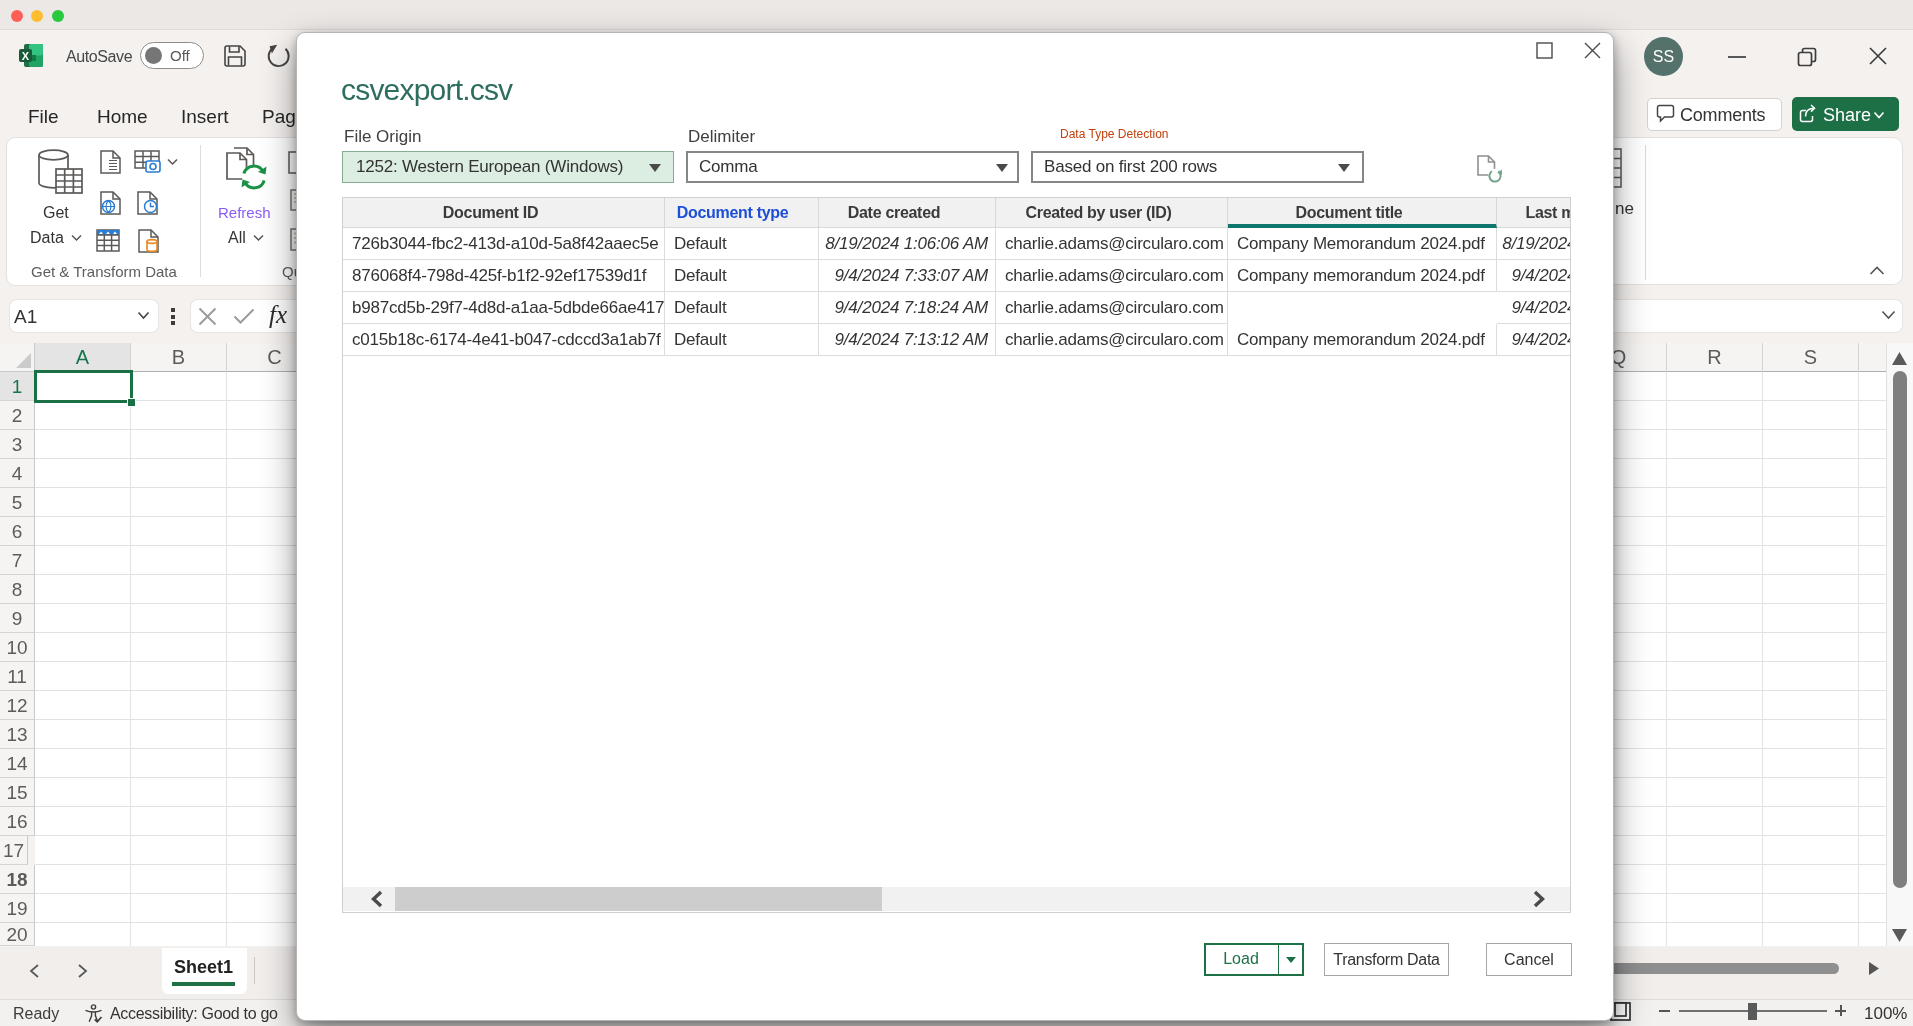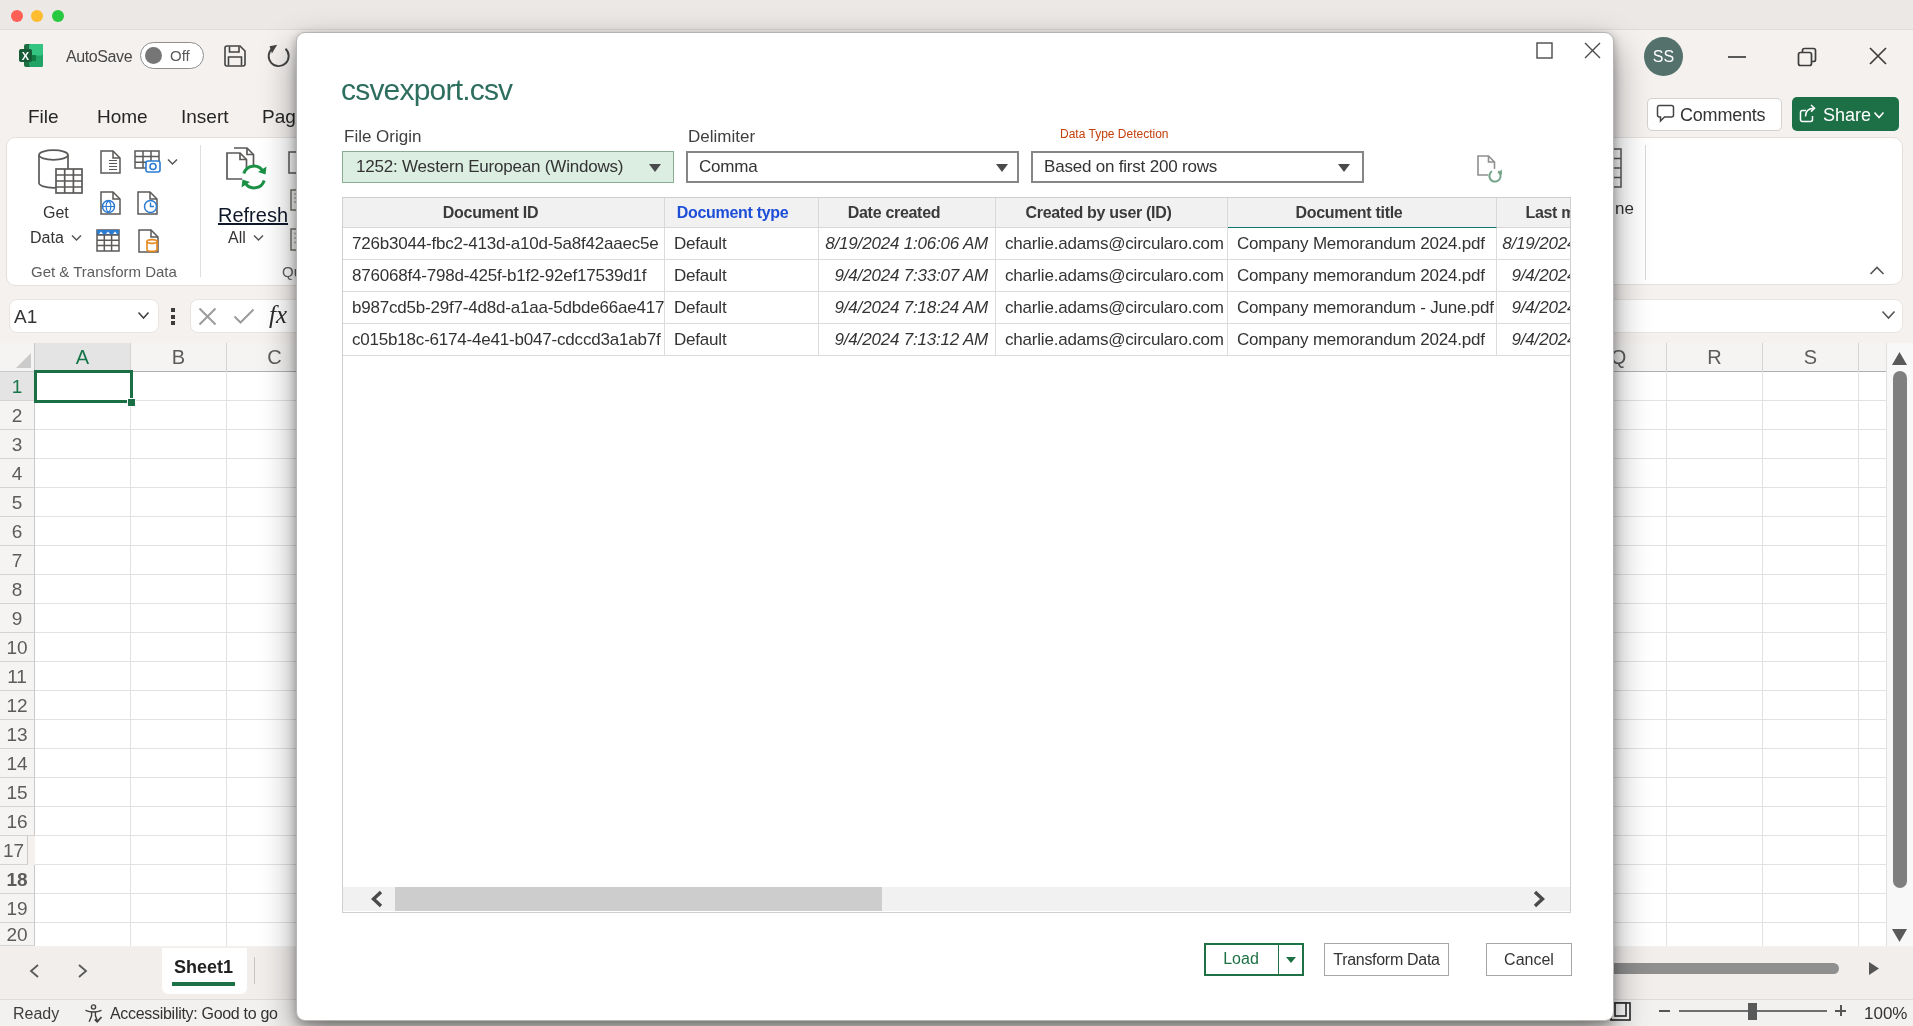--- a/index.html
+++ b/index.html
@@ -122,21 +122,21 @@
 <path d="M8 1 h13 l6.5 6.5 v19.5 h-6" fill="#fff"></path>
 <path d="M21 1 v6.5 h6.5"></path>
 <path d="M1 6 h13 l6.5 6.5 v19.5 h-19.5 z" fill="#fff"></path>
 <path d="M14 6 v6.5 h6.5"></path>
 <circle cx="28" cy="30" r="12" fill="#fff" stroke="none"></circle>
 <path d="M17.8 26.5 A10.5 10.5 0 0 1 37 24.5" stroke="#1a9144" stroke-width="3"></path>
 <path d="M38.2 33.5 A10.5 10.5 0 0 1 19 35.5" stroke="#1a9144" stroke-width="3"></path>
 <path d="M40.5 19.5 l-1 8 -7.5 -2.6 z" fill="#1a9144" stroke="none"></path>
 <path d="M15.5 40.5 l1 -8 7.5 2.6 z" fill="#1a9144" stroke="none"></path>
 </svg>
-<div class="a" style="left:218px;top:204px;font-size:20px;color:#0f172a;text-decoration:underline;">Refresh</div>
+<div class="a" style="left:218px;top:204px;font-size:15px;color:#8b5cf6;">Refresh</div>
 <div class="a" style="left:228px;top:229px;font-size:16px;color:#333;">All</div>
 <svg class="a" style="left:253px;top:234px;" width="11" height="8" viewBox="0 0 11 8" stroke="#555" stroke-width="1.5" fill="none">
     <path d="M1 1.5 L5.5 6 L10 1.5"></path>
   </svg>
 <div class="a" style="left:282px;top:263px;font-size:15px;color:#5f5d5b;">Queri</div>
 <svg class="a" style="left:288px;top:151px;" width="20" height="23" viewBox="0 0 20 23" fill="none" stroke="#5c5a58" stroke-width="1.5">
 <path d="M1 1 h12 l6 6 v15 h-18 z" fill="#fff"></path>
   </svg>
 <svg class="a" style="left:290px;top:189px;" width="20" height="22" viewBox="0 0 20 22" fill="none" stroke="#77756f" stroke-width="1.5">
 <rect x="1" y="1" width="18" height="20" fill="#fbfbfb"></rect>
@@ -296,39 +296,38 @@
       <path d="M11.5 1 v6 h6"></path>
 <circle cx="18" cy="21" r="7.2" fill="#fff" stroke="none"></circle>
 <circle cx="18" cy="21" r="5.6" stroke="#74a389" stroke-width="2" stroke-dasharray="28 7.2" transform="rotate(-55 18 21)"></circle>
 <path d="M24.8 14.5 l.2 5 -4.6 -1.6 z" fill="#74a389" stroke="none"></path>
 </svg>
 <div class="a" style="left:45px;top:164px;width:1229px;height:716px;border:1px solid #cfcfcf;background:#fff;overflow:hidden;">
 <div class="a" style="left:0px;top:0;width:322px;height:30px;background:#f1f1f1;border-right:1px solid #d8d8d8;border-bottom:1px solid #d8d8d8;padding-right:26px;font-weight:bold;font-size:16px;letter-spacing:-0.3px;color:#3a3a3a;text-align:center;line-height:29px;white-space:nowrap;">Document ID</div>
 <div class="a" style="left:322px;top:0;width:154px;height:30px;background:#f1f1f1;border-right:1px solid #d8d8d8;border-bottom:1px solid #d8d8d8;padding-right:18px;font-weight:bold;font-size:16px;letter-spacing:-0.3px;color:#1d4ed8;text-align:center;line-height:29px;white-space:nowrap;">Document type</div>
 <div class="a" style="left:476px;top:0;width:177px;height:30px;background:#f1f1f1;border-right:1px solid #d8d8d8;border-bottom:1px solid #d8d8d8;padding-right:26px;font-weight:bold;font-size:16px;letter-spacing:-0.3px;color:#3a3a3a;text-align:center;line-height:29px;white-space:nowrap;">Date created</div>
 <div class="a" style="left:653px;top:0;width:232px;height:30px;background:#f1f1f1;border-right:1px solid #d8d8d8;border-bottom:1px solid #d8d8d8;padding-right:26px;font-weight:bold;font-size:16px;letter-spacing:-0.3px;color:#3a3a3a;text-align:center;line-height:29px;white-space:nowrap;">Created by user (ID)</div>
-<div class="a" style="left:885px;top:0;width:269px;height:30px;background:#f1f1f1;border-right:1px solid #d8d8d8;border-bottom:1px solid #0f766e;padding-right:26px;font-weight:bold;font-size:16px;letter-spacing:-0.3px;color:#3a3a3a;text-align:center;line-height:29px;white-space:nowrap;">Document title</div>
+<div class="a" style="left:885px;top:0;width:269px;height:30px;background:#f1f1f1;border-right:1px solid #d8d8d8;border-bottom:4px solid #0f766e;padding-right:26px;font-weight:bold;font-size:16px;letter-spacing:-0.3px;color:#3a3a3a;text-align:center;line-height:29px;white-space:nowrap;">Document title</div>
 <div class="a" style="left:1154px;top:0;width:174px;height:30px;background:#f1f1f1;border-bottom:1px solid #d8d8d8;padding-right:17px;font-weight:bold;font-size:16px;letter-spacing:-0.3px;color:#3a3a3a;text-align:center;line-height:29px;white-space:nowrap;">Last modified</div>
 <div class="a t17" style="left:0px;top:30px;width:322px;height:32px;border-right:1px solid #dcdcdc;border-bottom:1px solid #dcdcdc;line-height:31px;padding-left:9px;white-space:nowrap;overflow:visible;">726b3044-fbc2-413d-a10d-5a8f42aaec5e</div>
 <div class="a t17" style="left:322px;top:30px;width:154px;height:32px;border-right:1px solid #dcdcdc;border-bottom:1px solid #dcdcdc;line-height:31px;padding-left:9px;white-space:nowrap;overflow:visible;">Default</div>
 <div class="a t17" style="left:476px;top:30px;width:177px;height:32px;border-right:1px solid #dcdcdc;border-bottom:1px solid #dcdcdc;line-height:31px;padding-right:7px;text-align:right;font-style:italic;white-space:nowrap;overflow:visible;">8/19/2024 1:06:06 AM</div>
 <div class="a t17" style="left:653px;top:30px;width:232px;height:32px;border-right:1px solid #dcdcdc;border-bottom:1px solid #dcdcdc;line-height:31px;padding-left:9px;white-space:nowrap;overflow:visible;">charlie.adams@circularo.com</div>
 <div class="a t17" style="left:885px;top:30px;width:269px;height:32px;border-right:1px solid #dcdcdc;border-bottom:1px solid #dcdcdc;line-height:31px;padding-left:9px;white-space:nowrap;overflow:visible;">Company Memorandum 2024.pdf</div>
 <div class="a t17" style="left:1154px;top:30px;width:174px;height:32px;border-bottom:1px solid #dcdcdc;line-height:31px;padding-right:6px;text-align:right;font-style:italic;white-space:nowrap;overflow:visible;">8/19/2024 1:06:06 AM</div>
 <div class="a t17" style="left:0px;top:62px;width:322px;height:32px;border-right:1px solid #dcdcdc;border-bottom:1px solid #dcdcdc;line-height:31px;padding-left:9px;white-space:nowrap;overflow:visible;">876068f4-798d-425f-b1f2-92ef17539d1f</div>
 <div class="a t17" style="left:322px;top:62px;width:154px;height:32px;border-right:1px solid #dcdcdc;border-bottom:1px solid #dcdcdc;line-height:31px;padding-left:9px;white-space:nowrap;overflow:visible;">Default</div>
 <div class="a t17" style="left:476px;top:62px;width:177px;height:32px;border-right:1px solid #dcdcdc;border-bottom:1px solid #dcdcdc;line-height:31px;padding-right:7px;text-align:right;font-style:italic;white-space:nowrap;overflow:visible;">9/4/2024 7:33:07 AM</div>
 <div class="a t17" style="left:653px;top:62px;width:232px;height:32px;border-right:1px solid #dcdcdc;border-bottom:1px solid #dcdcdc;line-height:31px;padding-left:9px;white-space:nowrap;overflow:visible;">charlie.adams@circularo.com</div>
 <div class="a t17" style="left:885px;top:62px;width:269px;height:32px;border-right:1px solid #dcdcdc;border-bottom:1px solid #dcdcdc;line-height:31px;padding-left:9px;white-space:nowrap;overflow:visible;">Company memorandum 2024.pdf</div>
 <div class="a t17" style="left:1154px;top:62px;width:174px;height:32px;border-bottom:1px solid #dcdcdc;line-height:31px;padding-right:6px;text-align:right;font-style:italic;white-space:nowrap;overflow:visible;">9/4/2024 7:33:07 AM</div>
 <div class="a t17" style="left:0px;top:94px;width:322px;height:32px;border-right:1px solid #dcdcdc;border-bottom:1px solid #dcdcdc;line-height:31px;padding-left:9px;white-space:nowrap;overflow:visible;">b987cd5b-29f7-4d8d-a1aa-5dbde66ae417</div>
 <div class="a t17" style="left:322px;top:94px;width:154px;height:32px;border-right:1px solid #dcdcdc;border-bottom:1px solid #dcdcdc;line-height:31px;padding-left:9px;white-space:nowrap;overflow:visible;">Default</div>
 <div class="a t17" style="left:476px;top:94px;width:177px;height:32px;border-right:1px solid #dcdcdc;border-bottom:1px solid #dcdcdc;line-height:31px;padding-right:7px;text-align:right;font-style:italic;white-space:nowrap;overflow:visible;">9/4/2024 7:18:24 AM</div>
 <div class="a t17" style="left:653px;top:94px;width:232px;height:32px;border-right:1px solid #dcdcdc;border-bottom:1px solid #dcdcdc;line-height:31px;padding-left:9px;white-space:nowrap;overflow:visible;">charlie.adams@circularo.com</div>
-<div class="a t17" style="left:885px;top:94px;width:269px;height:32px;border-right:1px solid #dcdcdc;border-bottom:1px solid #dcdcdc;line-height:31px;padding-left:9px;white-space:nowrap;overflow:visible;">Company memorandum - June.pdf</div>
 <div class="a t17" style="left:1154px;top:94px;width:174px;height:32px;border-bottom:1px solid #dcdcdc;line-height:31px;padding-right:6px;text-align:right;font-style:italic;white-space:nowrap;overflow:visible;">9/4/2024 7:18:24 AM</div>
 <div class="a t17" style="left:0px;top:126px;width:322px;height:32px;border-right:1px solid #dcdcdc;border-bottom:1px solid #dcdcdc;line-height:31px;padding-left:9px;white-space:nowrap;overflow:visible;">c015b18c-6174-4e41-b047-cdccd3a1ab7f</div>
 <div class="a t17" style="left:322px;top:126px;width:154px;height:32px;border-right:1px solid #dcdcdc;border-bottom:1px solid #dcdcdc;line-height:31px;padding-left:9px;white-space:nowrap;overflow:visible;">Default</div>
 <div class="a t17" style="left:476px;top:126px;width:177px;height:32px;border-right:1px solid #dcdcdc;border-bottom:1px solid #dcdcdc;line-height:31px;padding-right:7px;text-align:right;font-style:italic;white-space:nowrap;overflow:visible;">9/4/2024 7:13:12 AM</div>
 <div class="a t17" style="left:653px;top:126px;width:232px;height:32px;border-right:1px solid #dcdcdc;border-bottom:1px solid #dcdcdc;line-height:31px;padding-left:9px;white-space:nowrap;overflow:visible;">charlie.adams@circularo.com</div>
 <div class="a t17" style="left:885px;top:126px;width:269px;height:32px;border-right:1px solid #dcdcdc;border-bottom:1px solid #dcdcdc;line-height:31px;padding-left:9px;white-space:nowrap;overflow:visible;">Company memorandum 2024.pdf</div>
 <div class="a t17" style="left:1154px;top:126px;width:174px;height:32px;border-bottom:1px solid #dcdcdc;line-height:31px;padding-right:6px;text-align:right;font-style:italic;white-space:nowrap;overflow:visible;">9/4/2024 7:13:12 AM</div>
 <div class="a" style="left:0;top:689px;width:1229px;height:24px;background:#f1f1f1;"></div>
 <div class="a" style="left:52px;top:689px;width:487px;height:24px;background:#cdcdcd;"></div>
 <svg class="a" style="left:27px;top:692px;" width="13" height="18" viewBox="0 0 13 18" stroke="#4a4a4a" stroke-width="3.4" fill="none">

